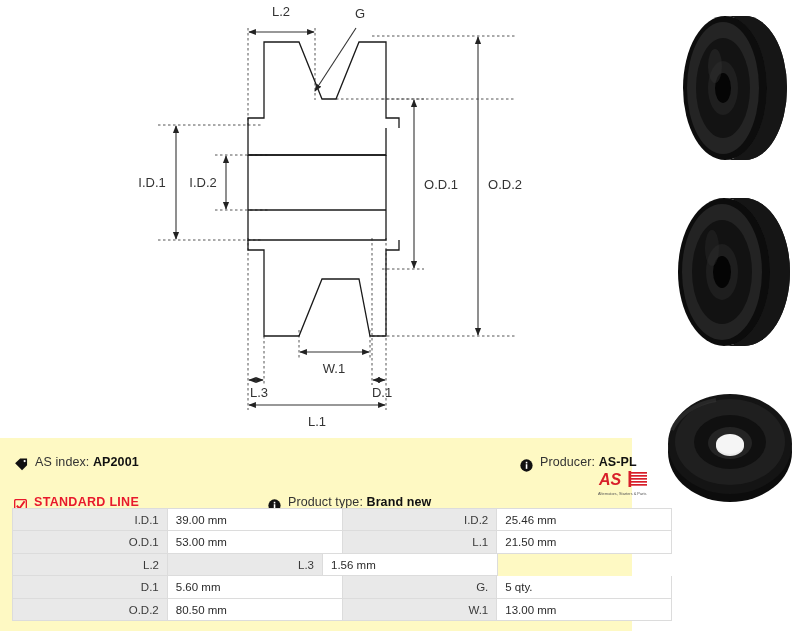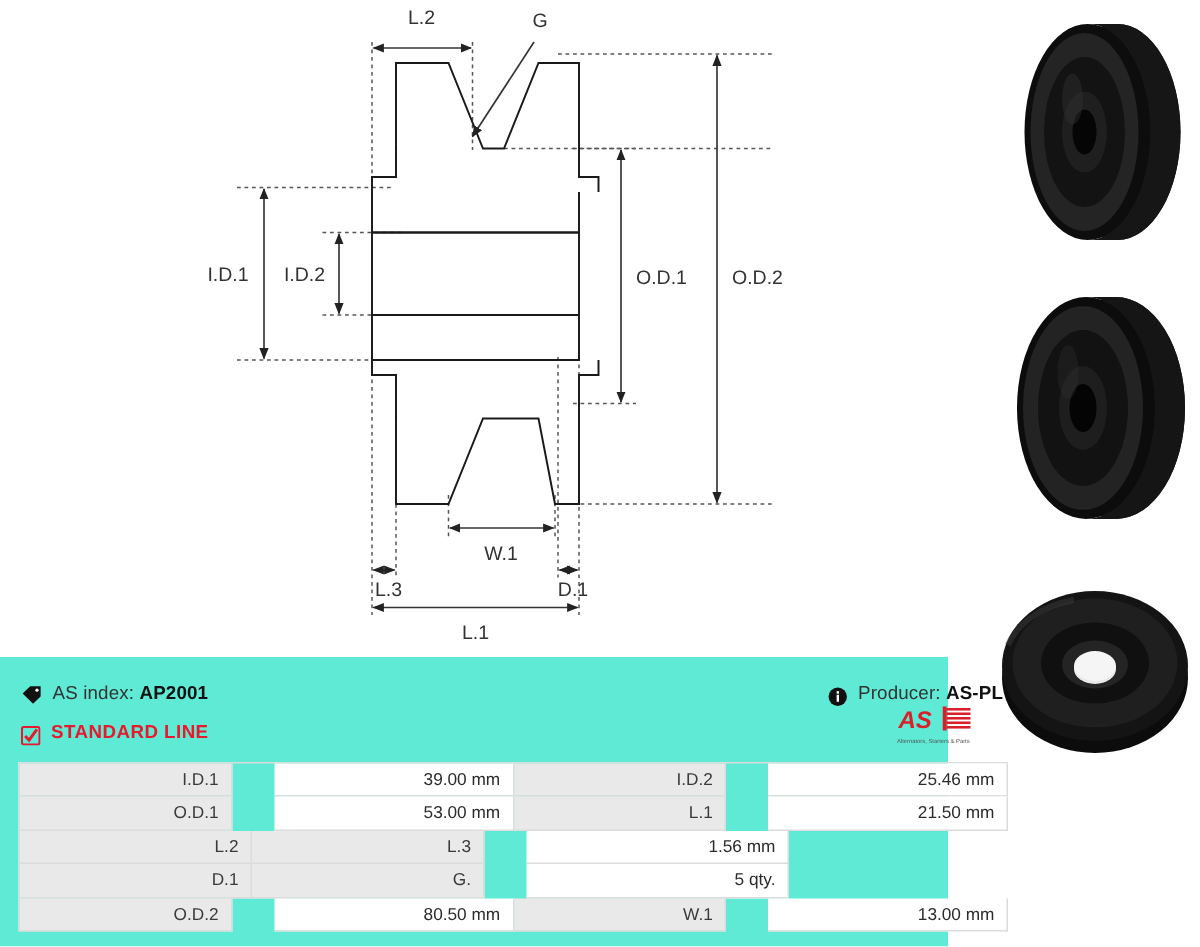--- a/index.html
+++ b/index.html
@@ -4,21 +4,21 @@
 <style>
   * { box-sizing: border-box; }
   html, body {
     margin: 0; padding: 0;
     width: 800px; height: 631px;
     background: #ffffff;
     font-family: "Liberation Sans", sans-serif;
     color: #222;
     overflow: hidden;
   }
-  #page { position: relative; width: 632px; height: 631px; background: #5eead4; }
+  #page { position: relative; width: 632px; height: 631px; background: #fef9c3; }
 
   
   #drawing-area {
     position: absolute; left: 0; top: 0; width: 660px; height: 438px;
     background: #fff;
   }
   #drawing-svg { display: block; width: 660px; height: 438px; }
 
   
   #photo-strip {
@@ -33,23 +33,23 @@
   #photo-2 { top: 176px; height: 180px; }
   #photo-3 { top: 362px; height: 160px; }
 
   
   #info-block {
     position: absolute; left: 0; top: 446px; width: 662px; height: 58px;
   }
   .info-row { position: absolute; height: 24px; display: flex; align-items: center; }
   .info-col-1 { left: 14px; text-align: right; }
   .info-col-2 { left: 268px; }
-  .info-col-3 { left: 552px; }
+  .info-col-3 { left: 520px; }
   .row-a { top: 4px; }
-  .row-b { top: 30px; }
+  .row-b { top: 44px; }
 
   .info-text { font-size: 12.5px; color: #333; white-space: nowrap; letter-spacing: .1px; }
   .info-text b { font-weight: bold; color: #111; }
 
   .icon-tag { display: inline-block; width: 14px; height: 13px; margin-right: 7px; position: relative; top: 1px; }
   .icon-info { display: inline-block; width: 13px; height: 13px; margin-right: 7px; position: relative; top: 2px; }
   .icon-check { display: inline-block; width: 13px; height: 13px; margin-right: 7px; position: relative; top: 2px; }
 
   #standard-line-text {
     font-size: 12.5px; font-weight: bold; color: #e8192c; letter-spacing: .3px;
@@ -70,21 +70,21 @@
   .spec-row { display: flex; width: 100%; }
   .cell {
     height: 22.4px; line-height: 22.4px; font-size: 11.5px;
     border-right: 1px solid #dcdcdc; border-bottom: 1px solid #dcdcdc;
     padding: 0 8px; white-space: nowrap; overflow: hidden;
   }
   .cell-label {
     width: 155px; background: #e9e9e9; color: #3a3a3a; text-align: right;
   }
   .cell-value {
-    width: 175px; background: #ffffff; color: #2b2b2b; text-align: right; margin-left: 28px;
+    width: 175px; background: #ffffff; color: #2b2b2b; text-align: left;
   }
 </style>
 </head>
 <body>
 
 <div id="page">
 
   <div id="drawing-area">
     <svg id="drawing-svg" viewBox="0 0 660 438" xmlns="http://www.w3.org/2000/svg">
       <defs>
@@ -237,20 +237,31 @@
       <span class="icon-check">
         <svg viewBox="0 0 14 14" width="13" height="13" xmlns="http://www.w3.org/2000/svg">
           <rect x="0.7" y="0.7" width="12.6" height="12.6" rx="1.4" fill="none" stroke="#e8192c" stroke-width="1.5"></rect>
           <path d="M3,7.2 L5.8,10.2 L11.4,2.4" fill="none" stroke="#e8192c" stroke-width="2.1"></path>
         </svg>
       </span>
       <span id="standard-line-text">STANDARD LINE</span>
     </div>
 
 
+    <div class="info-row info-col-2 row-b">
+      <span class="icon-info">
+        <svg viewBox="0 0 14 14" width="13" height="13" xmlns="http://www.w3.org/2000/svg">
+          <circle cx="7" cy="7" r="6.6" fill="#111"></circle>
+          <rect x="6.2" y="5.6" width="1.7" height="5" fill="#fff"></rect>
+          <rect x="6.2" y="3" width="1.7" height="1.8" fill="#fff"></rect>
+        </svg>
+      </span>
+      <span class="info-text"><span>Product type:</span>
+        <b>Brand new</b></span>
+    </div>
 
     <div class="info-row info-col-3 row-a">
       <span class="icon-info">
         <svg viewBox="0 0 14 14" width="13" height="13" xmlns="http://www.w3.org/2000/svg">
           <circle cx="7" cy="7" r="6.6" fill="#111"></circle>
           <rect x="6.2" y="5.6" width="1.7" height="5" fill="#fff"></rect>
           <rect x="6.2" y="3" width="1.7" height="1.8" fill="#fff"></rect>
         </svg>
       </span>
       <span class="info-text"><span>Producer:</span>
@@ -288,20 +299,21 @@
       <div class="cell cell-label">L.1</div>
       <div class="cell cell-value">21.50 mm</div>
     </div>
     <div class="spec-row">
       <div class="cell cell-label">L.2</div>
       <div class="cell cell-label">L.3</div>
       <div class="cell cell-value">1.56 mm</div>
     </div>
     <div class="spec-row">
       <div class="cell cell-label">D.1</div>
+      <div class="cell cell-value">5.60 mm</div>
       <div class="cell cell-label">G.</div>
       <div class="cell cell-value">5 qty.</div>
     </div>
     <div class="spec-row">
       <div class="cell cell-label">O.D.2</div>
       <div class="cell cell-value">80.50 mm</div>
       <div class="cell cell-label">W.1</div>
       <div class="cell cell-value">13.00 mm</div>
     </div>
   </div>

